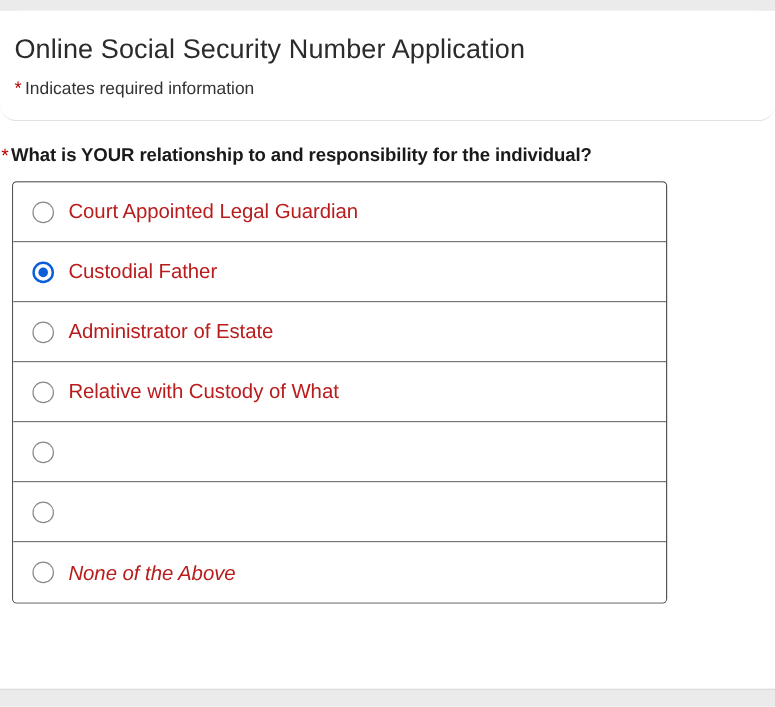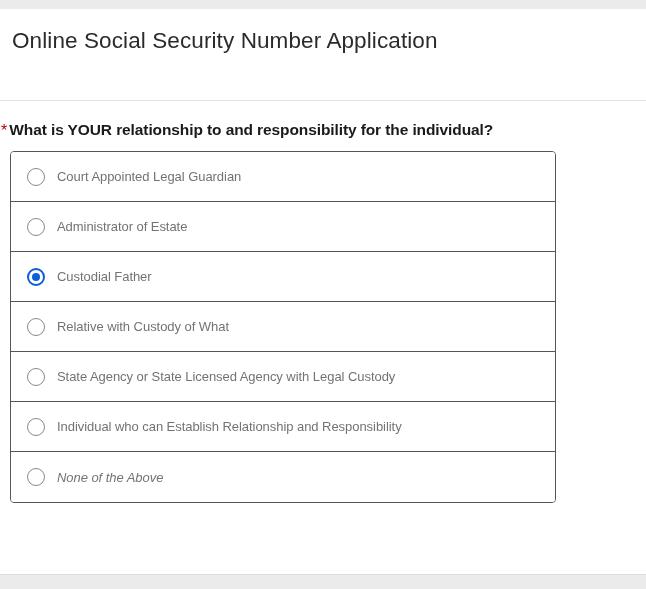--- a/index.html
+++ b/index.html
@@ -33,20 +33,21 @@
   }
   .page-header {
     position: absolute;
     top: 9px;
     left: 0;
     width: 646px;
     height: 92px;
     background: #ffffff;
     border-bottom: 1px solid #e2e2e2;
     box-sizing: border-box;
+    border-radius: 14px;
   }
   .page-title {
     position: absolute;
     left: 12px;
     top: 18px;
     font-size: 22.5px;
     line-height: 27px;
     color: #2b2b2b;
     font-weight: 400;
     letter-spacing: 0.1px;
@@ -137,65 +138,66 @@
     position: absolute;
     left: 50%;
     top: 50%;
     transform: translate(-50%, -50%);
     width: 8px;
     height: 8px;
     border-radius: 50%;
     background: #0b5ed7;
   }
   .option-label {
-    font-size: 13px;
-    color: #737373;
+    font-size: 17px;
+    color: #b91c1c;
     line-height: 19px;
     letter-spacing: -0.05px;
     white-space: nowrap;
   }
 </style>
 </head>
 <body>
 
 <div class="top-strip"></div>
 
 <div class="page-header">
   <div class="page-title">Online Social Security Number Application</div>
+  <div class="required-note">
+    <span class="asterisk">*</span><span>Indicates required information</span>
+  </div>
 </div>
 
 <div class="question-row">
   <span class="asterisk">*</span>
   <span class="question-text">What is YOUR relationship to and responsibility for the individual?</span>
 </div>
 
 <div class="options-box">
   <div class="option-row">
     <span class="radio"></span>
     <span class="option-label">Court Appointed Legal Guardian</span>
   </div>
+  <div class="option-row selected">
+    <span class="radio"></span>
+    <span class="option-label">Custodial Father</span>
+  </div>
   <div class="option-row">
     <span class="radio"></span>
     <span class="option-label">Administrator of Estate</span>
   </div>
-  <div class="option-row selected">
-    <span class="radio"></span>
-    <span class="option-label">Custodial Father</span>
-  </div>
   <div class="option-row">
     <span class="radio"></span>
     <span class="option-label">Relative with Custody of What</span>
   </div>
   <div class="option-row">
     <span class="radio"></span>
-    <span class="option-label">State Agency or State Licensed Agency with Legal Custody</span>
-  </div>
-  <div class="option-row">
-    <span class="radio"></span>
-    <span class="option-label">Individual who can Establish Relationship and Responsibility</span>
+  </div>
+  <div class="option-row">
+    <span class="radio"></span>
   </div>
   <div class="option-row">
     <span class="radio"></span>
     <span class="option-label">None of the Above</span>
   </div>
 </div>
 
 <div class="bottom-strip"></div>
 
 </body></html>

